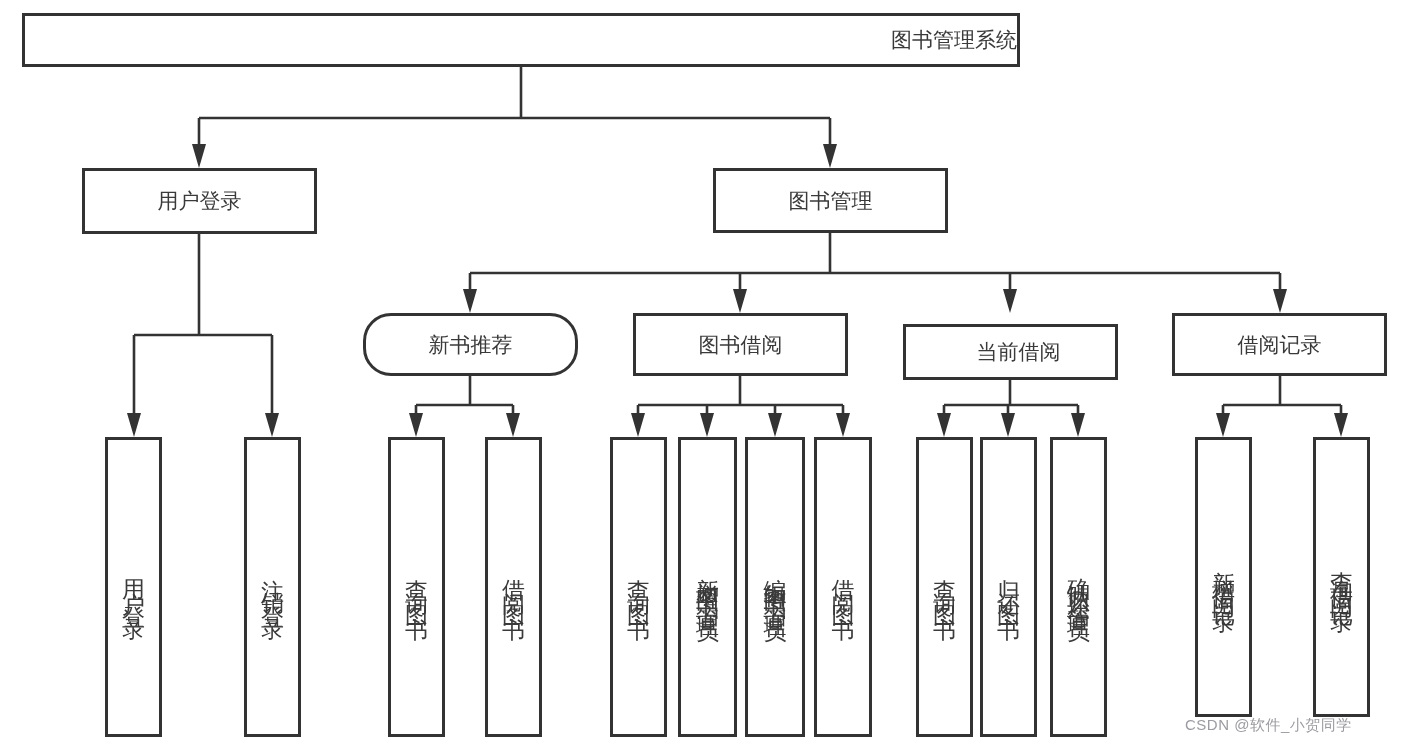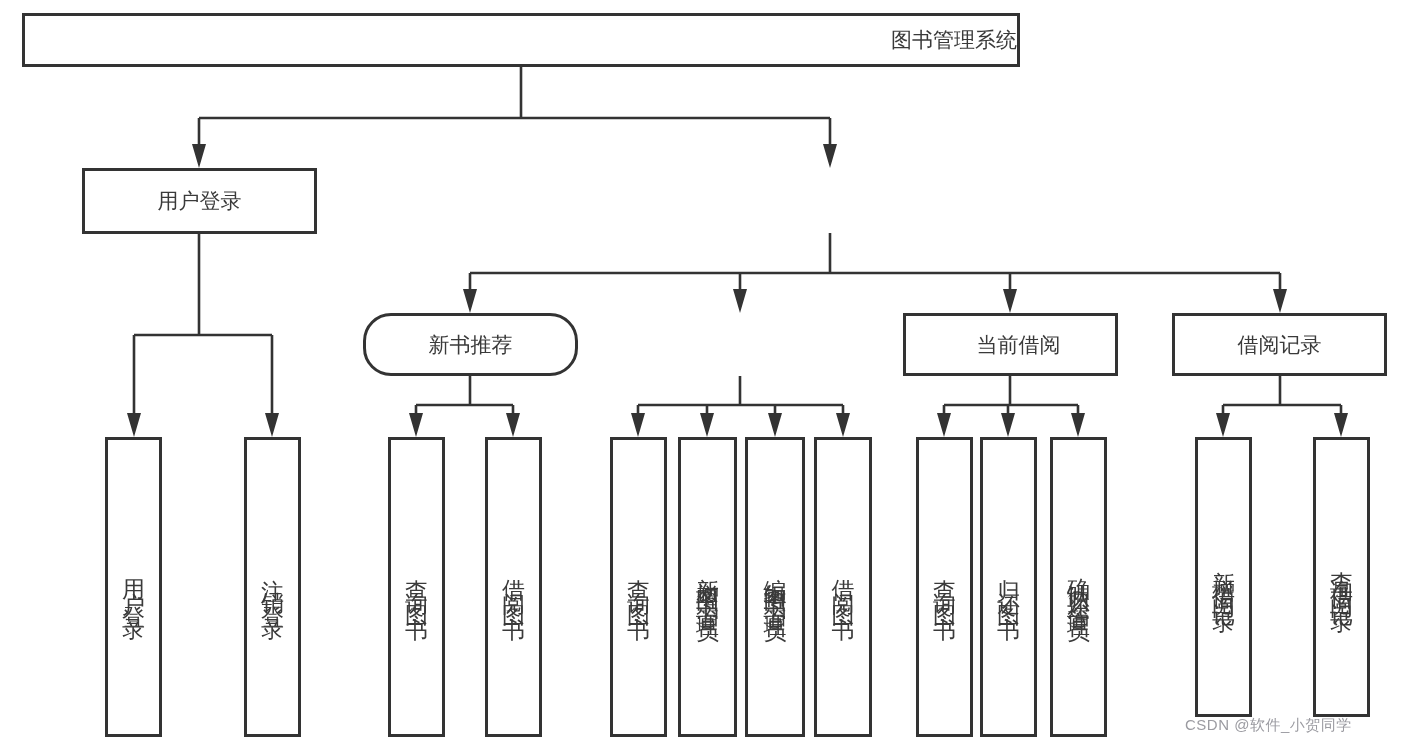--- a/index.html
+++ b/index.html
@@ -87,25 +87,31 @@
       M1334 413 L1348 413 L1341 437 Z"></path>
   </svg>
 
   <div class="box h-box" style="left:22px;top:13px;width:998px;height:54px;justify-content:flex-end;">
     <span>图书管理系统</span>
   </div>
 
   <div class="box h-box" style="left:82px;top:168px;width:235px;height:66px;">
     <span>用户登录</span>
   </div>
+  <div class="box h-box" style="left:713px;top:168px;width:235px;height:65px;">
+    <span>图书管理</span>
+  </div>
 
   <div class="box h-box" style="left:363px;top:313px;width:215px;height:63px;border-radius:28px;">
     <span>新书推荐</span>
   </div>
-  <div class="box h-box" style="left:903px;top:313px;width:215px;height:63px;padding-left:16px;">
+  <div class="box h-box" style="left:633px;top:313px;width:215px;height:63px;">
+    <span>图书借阅</span>
+  </div>
+  <div class="box h-box" style="left:903px;top:324px;width:215px;height:56px;padding-left:16px;">
     <span>当前借阅</span>
   </div>
   <div class="box h-box" style="left:1172px;top:313px;width:215px;height:63px;">
     <span>借阅记录</span>
   </div>
 
   <div class="box v-box vs4" style="left:105px;top:437px;width:57px;height:300px;">
     <span>用户登录</span>
   </div>
   <div class="box v-box vs4" style="left:244px;top:437px;width:57px;height:300px;">

